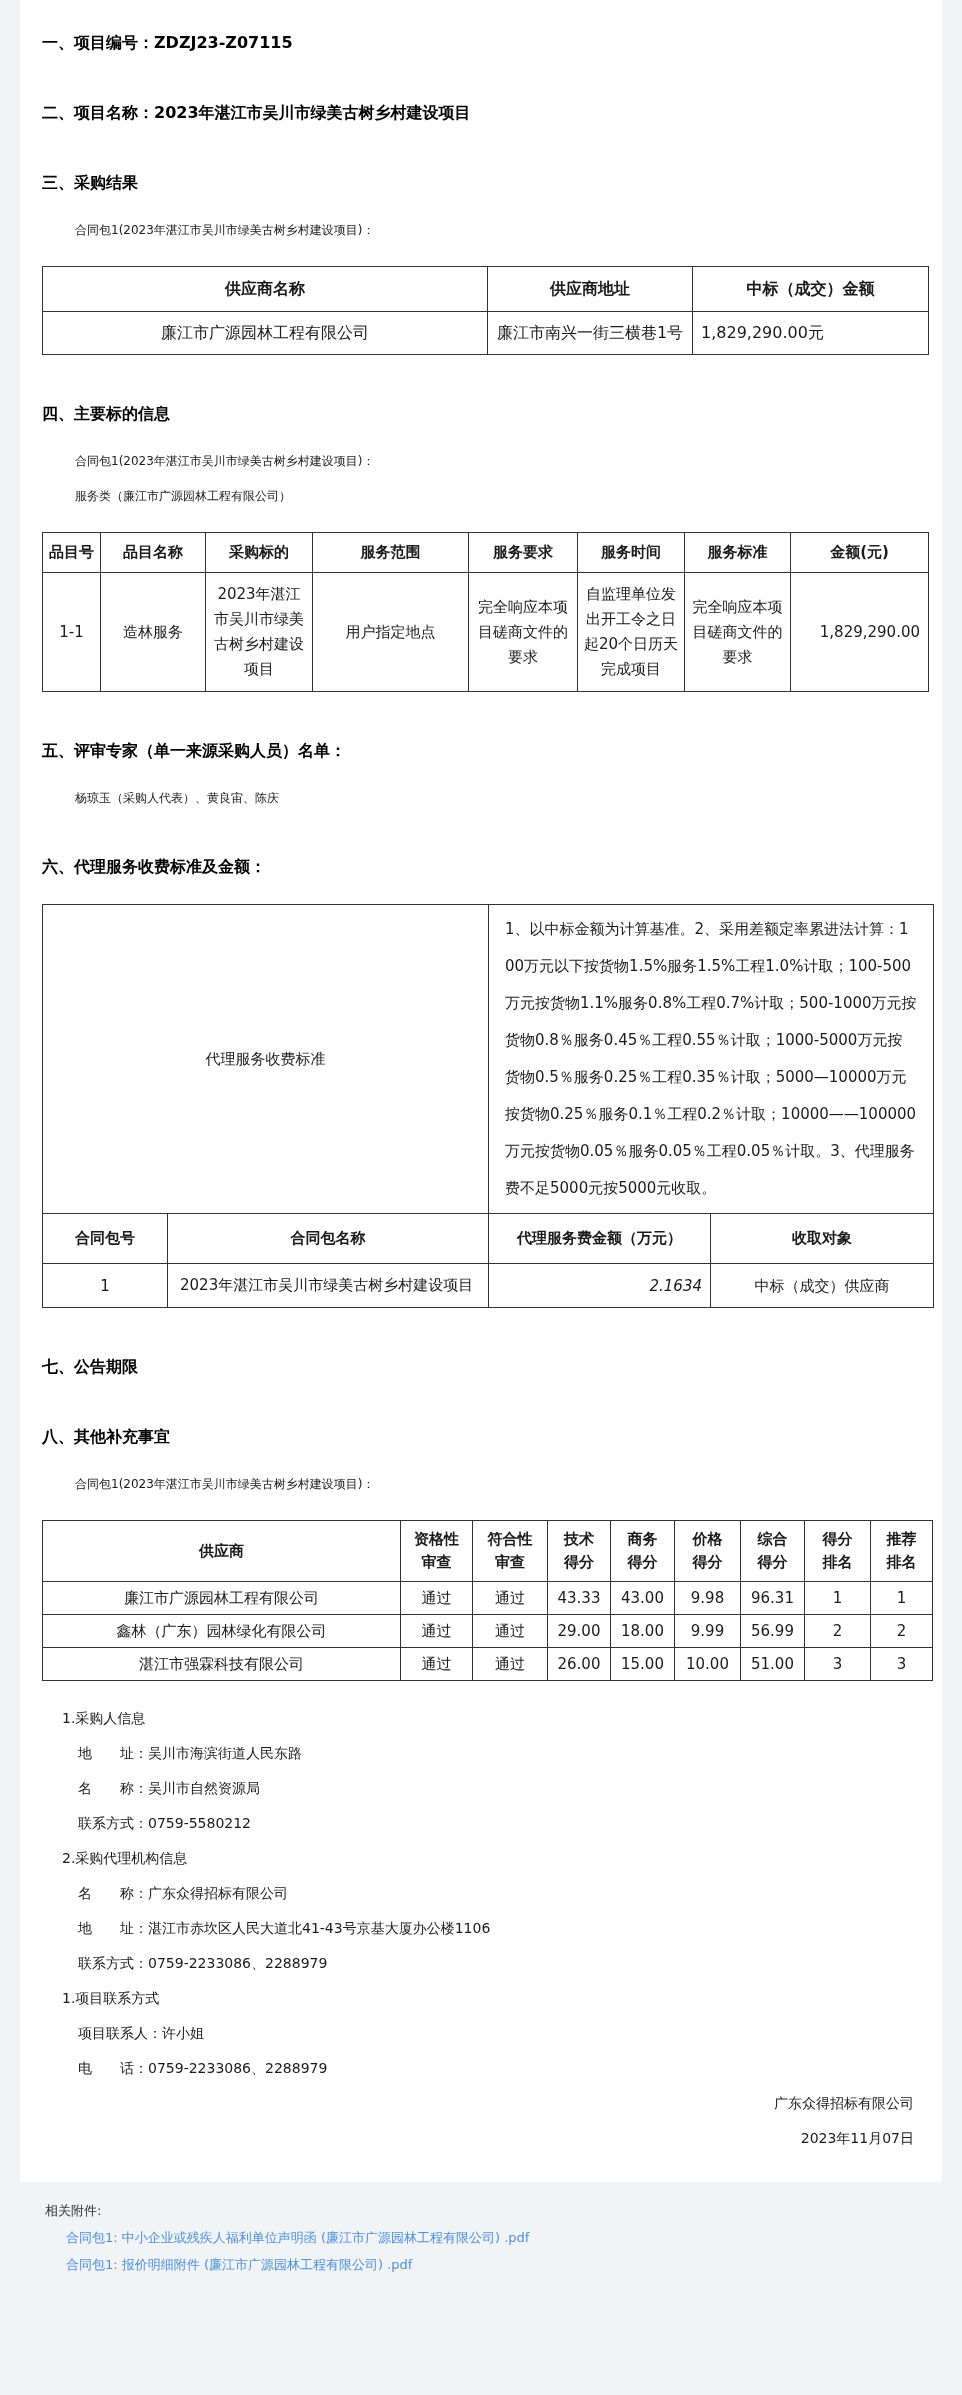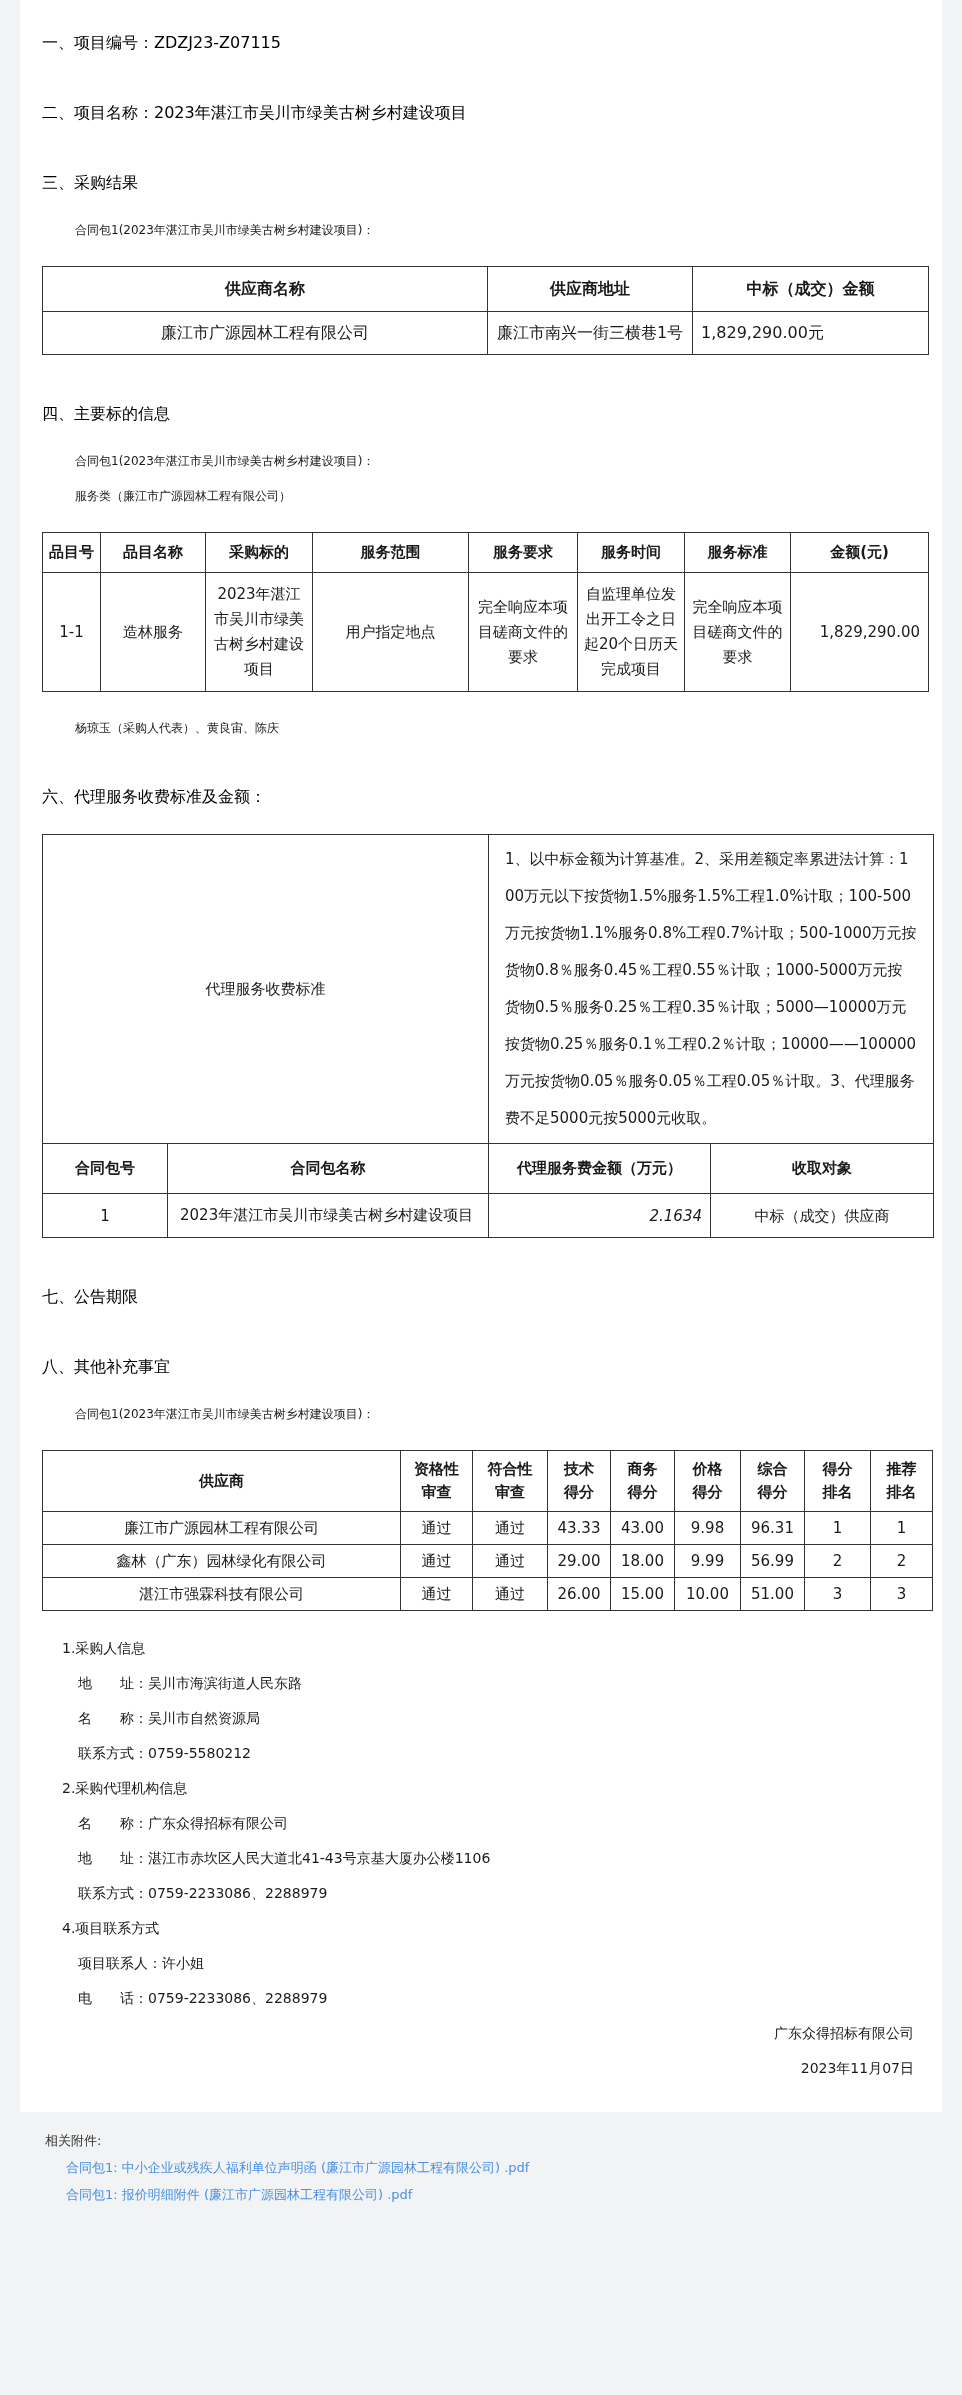--- a/index.html
+++ b/index.html
@@ -11,21 +11,21 @@
     -webkit-font-smoothing:antialiased;
   }
   .page{width:962px;}
   .card{
     background:#ffffff;
     margin:0 20px;
     padding:10px 14px 34px 22px;
   }
   .h{
     font-size:16px;
-    font-weight:normal;
+    font-weight:bold;
     color:#000;
     margin:48px 0 0 0;
     line-height:22px;
   }
   .h.first{margin-top:22px;}
   .sub{
     font-size:12px;
     margin:26px 0 0 33px;
     line-height:20px;
   }
@@ -167,20 +167,21 @@
         <td>2023年湛江市吴川市绿美古树乡村建设项目</td>
         <td>用户指定地点</td>
         <td>完全响应本项目磋商文件的要求</td>
         <td>自监理单位发出开工令之日起20个日历天完成项目</td>
         <td>完全响应本项目磋商文件的要求</td>
         <td class="amount">1,829,290.00</td>
       </tr>
     </tbody>
       </table>
 
+    <div class="h">五、评审专家（单一来源采购人员）名单：</div>
     <div class="sub">杨琼玉（采购人代表）、黄良宙、陈庆</div>
 
     <div class="h">六、代理服务收费标准及金额：</div>
 
     <table class="t-fee">
       <colgroup>
           <col style="width:125px">
           <col style="width:321px">
           <col style="width:222px">
           <col style="width:223px">
@@ -282,21 +283,21 @@
     <div class="contact-title" style="margin-top:26px">1.采购人信息</div>
     <div class="contact-line">地　　址：吴川市海滨街道人民东路</div>
     <div class="contact-line">名　　称：吴川市自然资源局</div>
     <div class="contact-line">联系方式：0759-5580212</div>
 
     <div class="contact-title">2.采购代理机构信息</div>
     <div class="contact-line">名　　称：广东众得招标有限公司</div>
     <div class="contact-line">地　　址：湛江市赤坎区人民大道北41-43号京基大厦办公楼1106</div>
     <div class="contact-line">联系方式：0759-2233086、2288979</div>
 
-    <div class="contact-title">4.项目联系方式</div>
+    <div class="contact-title">1.项目联系方式</div>
     <div class="contact-line">项目联系人：许小姐</div>
     <div class="contact-line">电　　话：0759-2233086、2288979</div>
 
     <div class="sig sig-company">广东众得招标有限公司</div>
     <div class="sig sig-date">2023年11月07日</div>
   </div>
 
   <div class="attachments">
     <div class="attach-label">相关附件:</div>
     <a class="attach-link">合同包1: 中小企业或残疾人福利单位声明函 (廉江市广源园林工程有限公司) .pdf</a>

